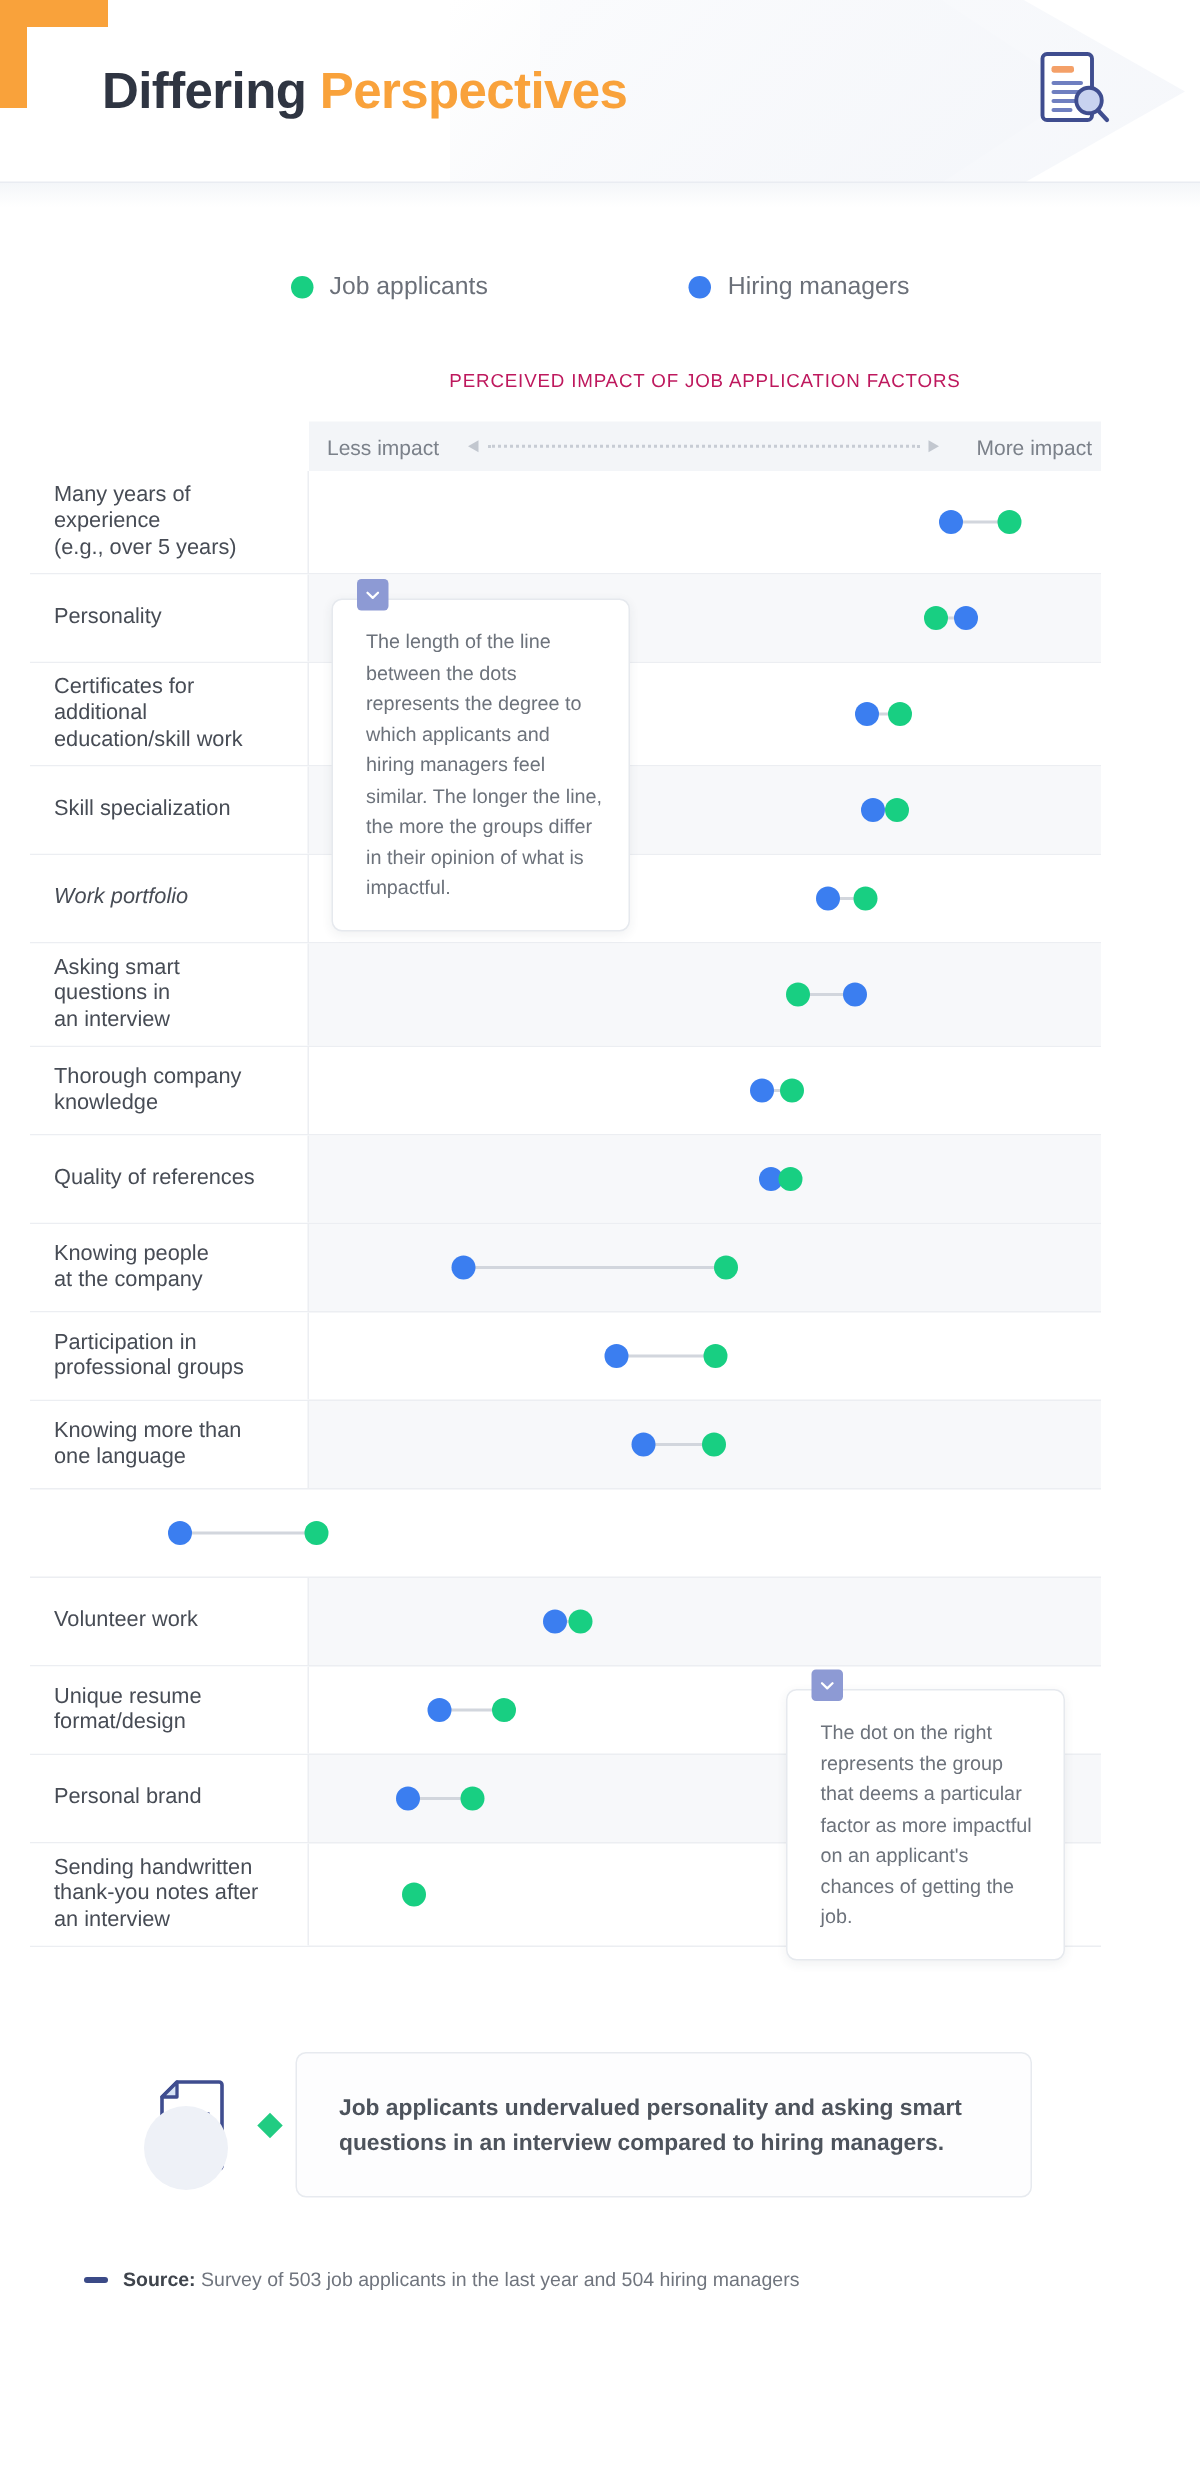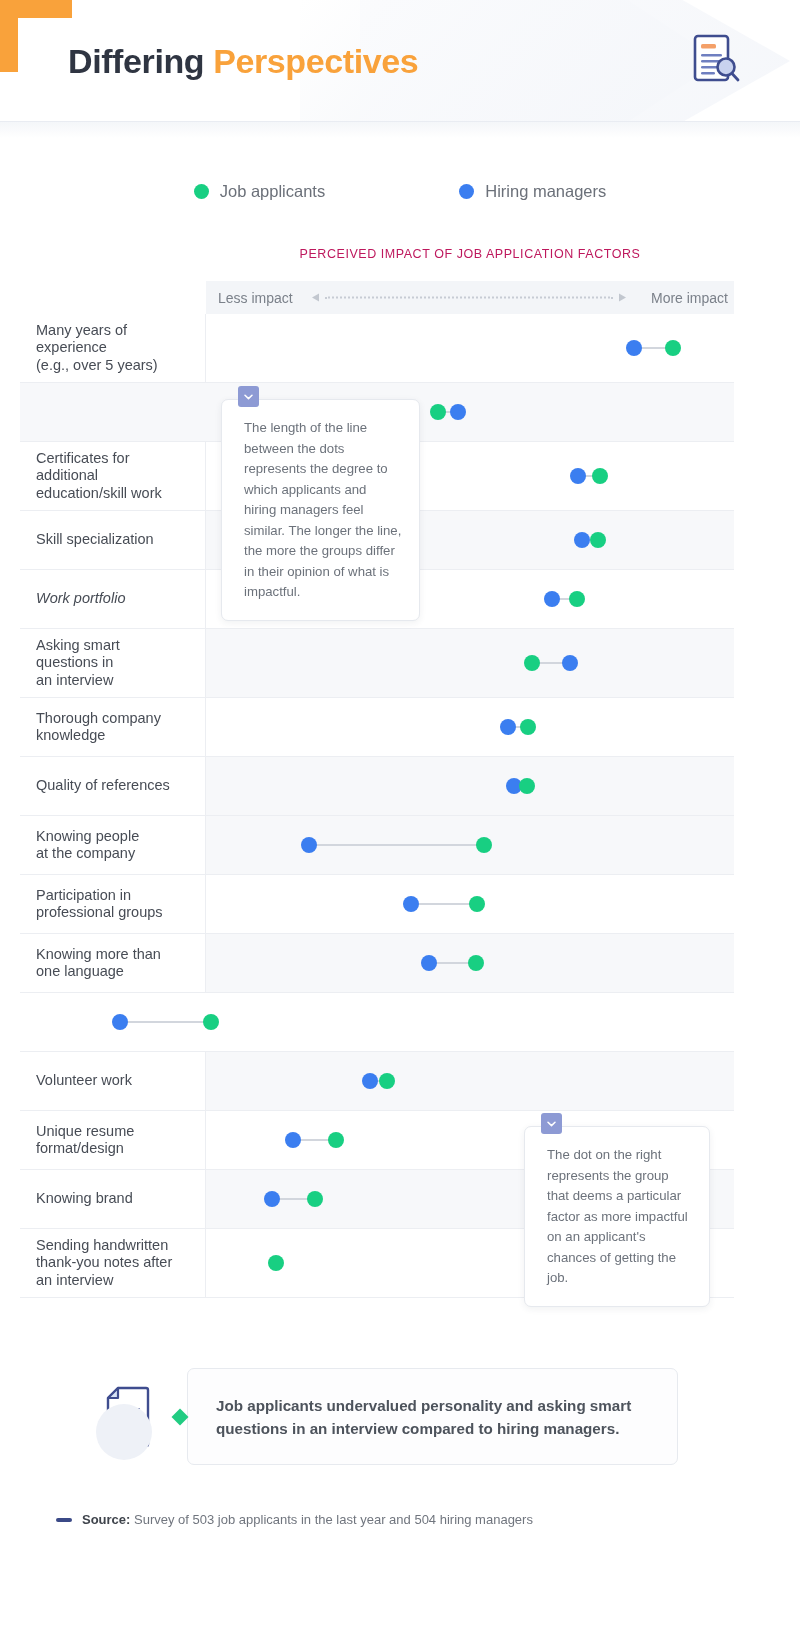--- a/index.html
+++ b/index.html
@@ -191,21 +191,21 @@
   .callout-icon {
     position: absolute; left: 96px; top: 6px;
     width: 74px; height: 88px;
   }
   .callout-icon .circle-bg {
     position: absolute; left: 0; top: 30px;
     width: 56px; height: 56px; border-radius: 50%;
     background: #eef1f7;
   }
   .callout-box {
-    position: absolute; left: 187px; top: 0;
+    position: absolute; left: 197px; top: 0;
     width: 491px; height: 97px;
     border: 1px solid #e7eaef;
     border-radius: 7px;
     background: #fdfdfe;
     display: flex; align-items: center;
     padding: 0 30px 0 28px;
   }
   .callout-text {
     font-size: 15.2px;
     line-height: 23px;
@@ -294,20 +294,21 @@
         <div class="row-label">Many years of
 experience
 (e.g., over 5 years)</div>
         <div class="row-plot">
           <div class="connector" style="left: 427.6px; width: 39.84px;"></div>
           <div class="dot" style="left: 427.6px; background: rgb(59, 126, 240);"></div>
           <div class="dot" style="left: 467.44px; background: rgb(24, 207, 130);"></div>
         </div>
       </div>
       <div class="row alt" style="height: 59px;">
+        <div class="row-label">Personality</div>
         <div class="row-plot">
           <div class="connector" style="left: 418.48px; width: 19.2px;"></div>
           <div class="dot" style="left: 437.68px; background: rgb(59, 126, 240);"></div>
           <div class="dot" style="left: 418.48px; background: rgb(24, 207, 130);"></div>
         </div>
       </div>
       <div class="row" style="height: 69px;">
         <div class="row-label">Certificates for
 additional
 education/skill work</div>
@@ -403,21 +404,21 @@
       <div class="row" style="height: 59px;">
         <div class="row-label">Unique resume
 format/design</div>
         <div class="row-plot">
           <div class="connector" style="left: 87.28px; width: 42.72px;"></div>
           <div class="dot" style="left: 87.28px; background: rgb(59, 126, 240);"></div>
           <div class="dot" style="left: 130px; background: rgb(24, 207, 130);"></div>
         </div>
       </div>
       <div class="row alt" style="height: 59px;">
-        <div class="row-label">Knowing brand</div>
+        <div class="row-label">Personal brand</div>
         <div class="row-plot">
           <div class="connector" style="left: 65.68px; width: 43.2px;"></div>
           <div class="dot" style="left: 65.68px; background: rgb(59, 126, 240);"></div>
           <div class="dot" style="left: 108.88px; background: rgb(24, 207, 130);"></div>
         </div>
       </div>
       <div class="row" style="height: 69px;">
         <div class="row-label">Sending handwritten
 thank-you notes after
 an interview</div>

